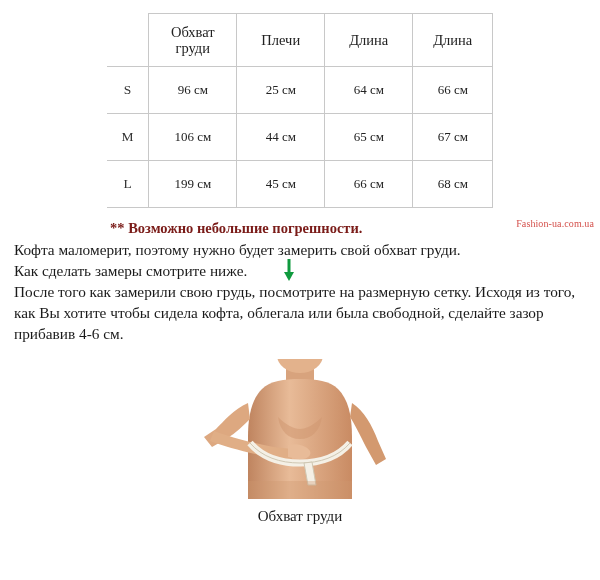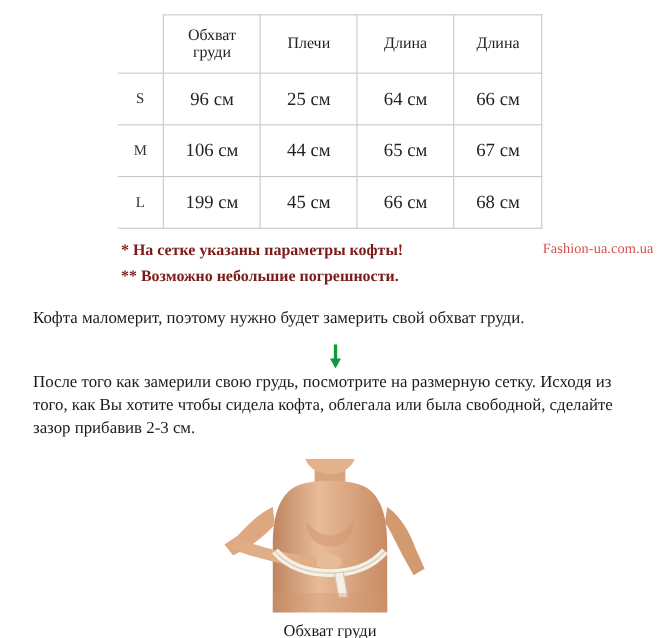--- a/index.html
+++ b/index.html
@@ -42,21 +42,21 @@
     font-size: 14.5px;
     line-height: 1.12;
     padding: 2px 4px;
   }
   table.size-table thead th.corner {
     border-top: none;
     border-left: none;
   }
   table.size-table tbody td {
     height: 42px;
-    font-size: 17px;
+    font-size: 13px;
     padding: 2px 4px;
   }
   table.size-table tbody td.rowlabel {
     font-size: 13.5px;
     border-left: none;
     color: #333333;
   }
   col.c-label { width: 42px; }
   col.c-1 { width: 88px; }
   col.c-2 { width: 88px; }
@@ -75,32 +75,32 @@
     font-weight: bold;
     color: #7a1b18;
     line-height: 1.62;
     white-space: nowrap;
   }
   .watermark {
     position: absolute;
     right: 6px;
     top: 1px;
     font-family: "Liberation Serif", serif;
-    font-size: 13px;
+    font-size: 10px;
     color: #d4504b;
     letter-spacing: 0.1px;
     white-space: nowrap;
   }
 
   
   .para-block {
     padding: 0 14px 0 14px;
   }
   p.para {
-    margin: 16px;
+    margin: 0;
     font-size: 15.3px;
     line-height: 1.37;
     color: #1a1a1a;
   }
   .p1 { margin-top: 16px; }
   .p2 { margin-top: 20px; }
   .arrow-line {
     position: relative;
     display: inline-block;
   }
@@ -173,38 +173,38 @@
         <td>199 см</td>
         <td>45 см</td>
         <td>66 см</td>
         <td>68 см</td>
       </tr>
     </tbody>
   </table>
 </div>
 
 <div class="notes">
-  <div class="note-line">* На сетке указаны параметры кофты!</div>
   <div class="note-line">** Возможно небольшие погрешности.</div>
   <div class="watermark">Fashion-ua.com.ua</div>
 </div>
 
 <div class="para-block">
   <p class="para p1">
     <span>Кофта маломерит, поэтому нужно будет замерить свой обхват груди.</span><br>
     <span class="arrow-line">
+      <span>Как сделать замеры смотрите ниже.</span>
       <span class="green-arrow">
         <svg width="14" height="24" viewBox="0 0 14 24" xmlns="http://www.w3.org/2000/svg">
           <path d="M7 0 L7 15" stroke="#0f9a3e" stroke-width="3" fill="none"></path>
           <path d="M2 13 L7 22 L12 13 Z" fill="#0f9a3e"></path>
         </svg>
       </span>
     </span>
   </p>
-  <p class="para p2">После того как замерили свою грудь, посмотрите на размерную сетку. Исходя из того, как Вы хотите чтобы сидела кофта, облегала или была свободной, сделайте зазор прибавив 2-3 см.</p>
+  <p class="para p2">После того как замерили свою грудь, посмотрите на размерную сетку. Исходя из того, как Вы хотите чтобы сидела кофта, облегала или была свободной, сделайте зазор прибавив 4-6 см.</p>
 </div>
 
 <div class="figure">
   <div class="photo">
     <svg width="200" height="140" viewBox="0 0 200 140" xmlns="http://www.w3.org/2000/svg">
       <defs>
         <linearGradient id="skin" x1="0" y1="0" x2="1" y2="0">
           <stop offset="0%" stop-color="#c98e6a"></stop>
           <stop offset="35%" stop-color="#e6b896"></stop>
           <stop offset="70%" stop-color="#dda madeup"></stop>

